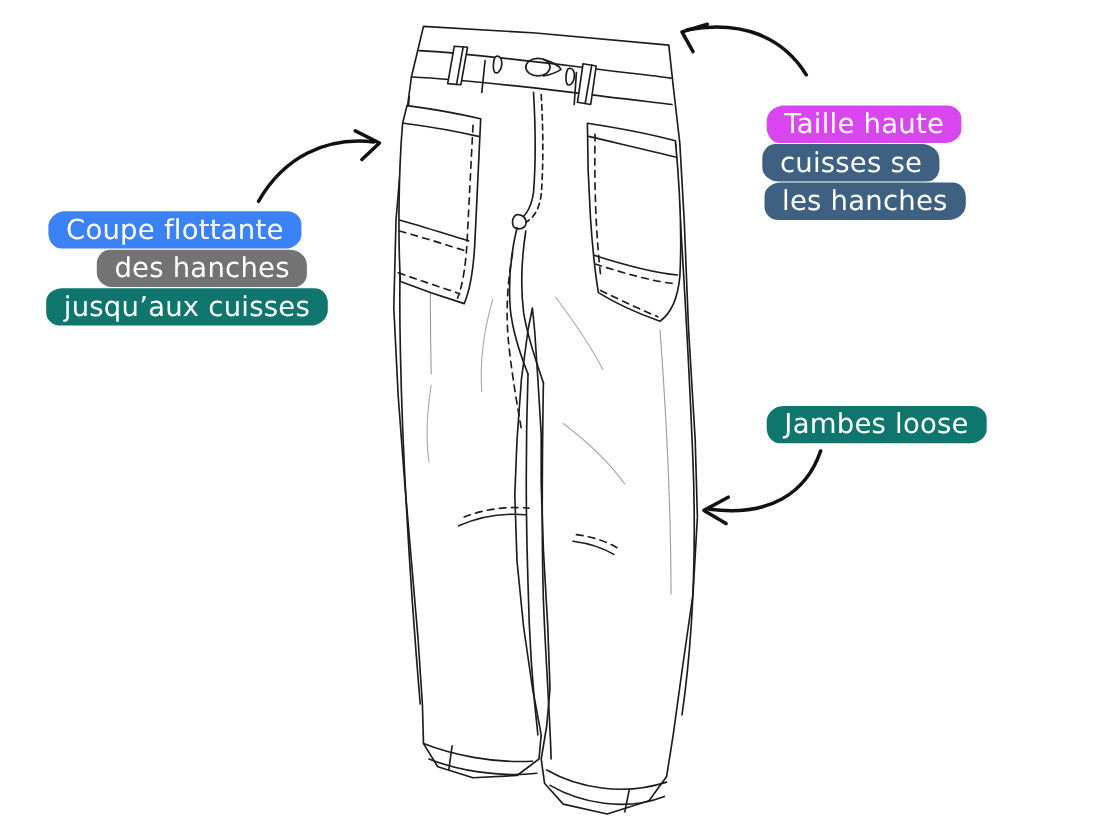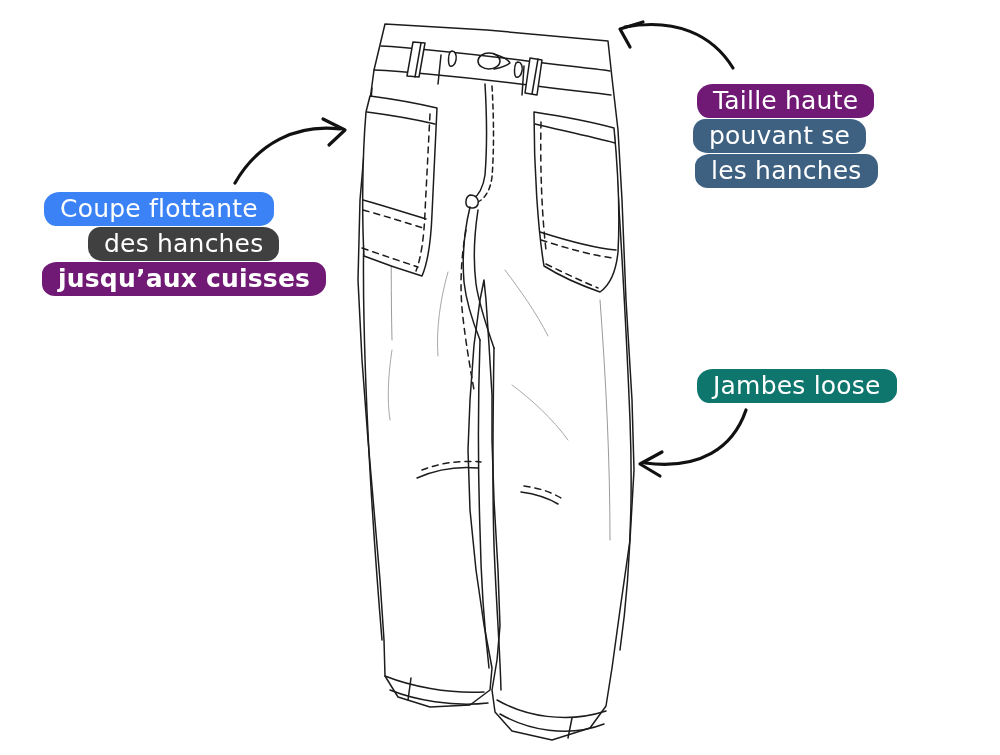--- a/index.html
+++ b/index.html
@@ -216,28 +216,28 @@
 
       <path d="M 235,183 C 258,143 296,124 340,129"></path>
       <path d="M 323,119 L 345,130 L 329,145"></path>
 
       <path d="M 746,410 C 733,448 700,470 645,463"></path>
       <path d="M 662,452 L 640,464 L 660,476"></path>
     </g>
   </svg>
 
   <div class="annot right" id="annot-waist">
-    <span class="annot-line" style="background: #701a75; color: rgb(255, 255, 255);">Taille haute</span>
-    <span class="annot-line" style="background: rgb(62, 97, 129); color: rgb(255, 255, 255);">pouvant se</span>
+    <span class="annot-line" style="background: #d946ef; color: rgb(255, 255, 255); margin-top: 12px;">Taille haute</span>
+    <span class="annot-line" style="background: rgb(62, 97, 129); color: rgb(255, 255, 255);">cuisses se</span>
     <span class="annot-line" style="background: rgb(62, 97, 129); color: rgb(255, 255, 255);">les hanches</span>
   </div>
 
   <div class="annot left" id="annot-fit">
     <span class="annot-line" style="background: #3b82f6; color: rgb(255, 255, 255);">Coupe flottante</span>
-    <span class="annot-line" style="background: #404040; color: rgb(255, 255, 255); margin-left: 44px;">des hanches</span>
-    <span class="annot-line" style="background: #701a75; color: rgb(255, 255, 255); font-weight: bold;">jusqu’aux cuisses</span>
+    <span class="annot-line" style="background: #737373; color: rgb(255, 255, 255); margin-left: 44px;">des hanches</span>
+    <span class="annot-line" style="background: #0f766e; color: rgb(255, 255, 255);">jusqu’aux cuisses</span>
   </div>
 
   <div class="annot right" id="annot-legs">
     <span class="annot-line" style="background: #0f766e; color: rgb(255, 255, 255);">Jambes loose</span>
   </div>
 
 </div>
 
 </body></html>

